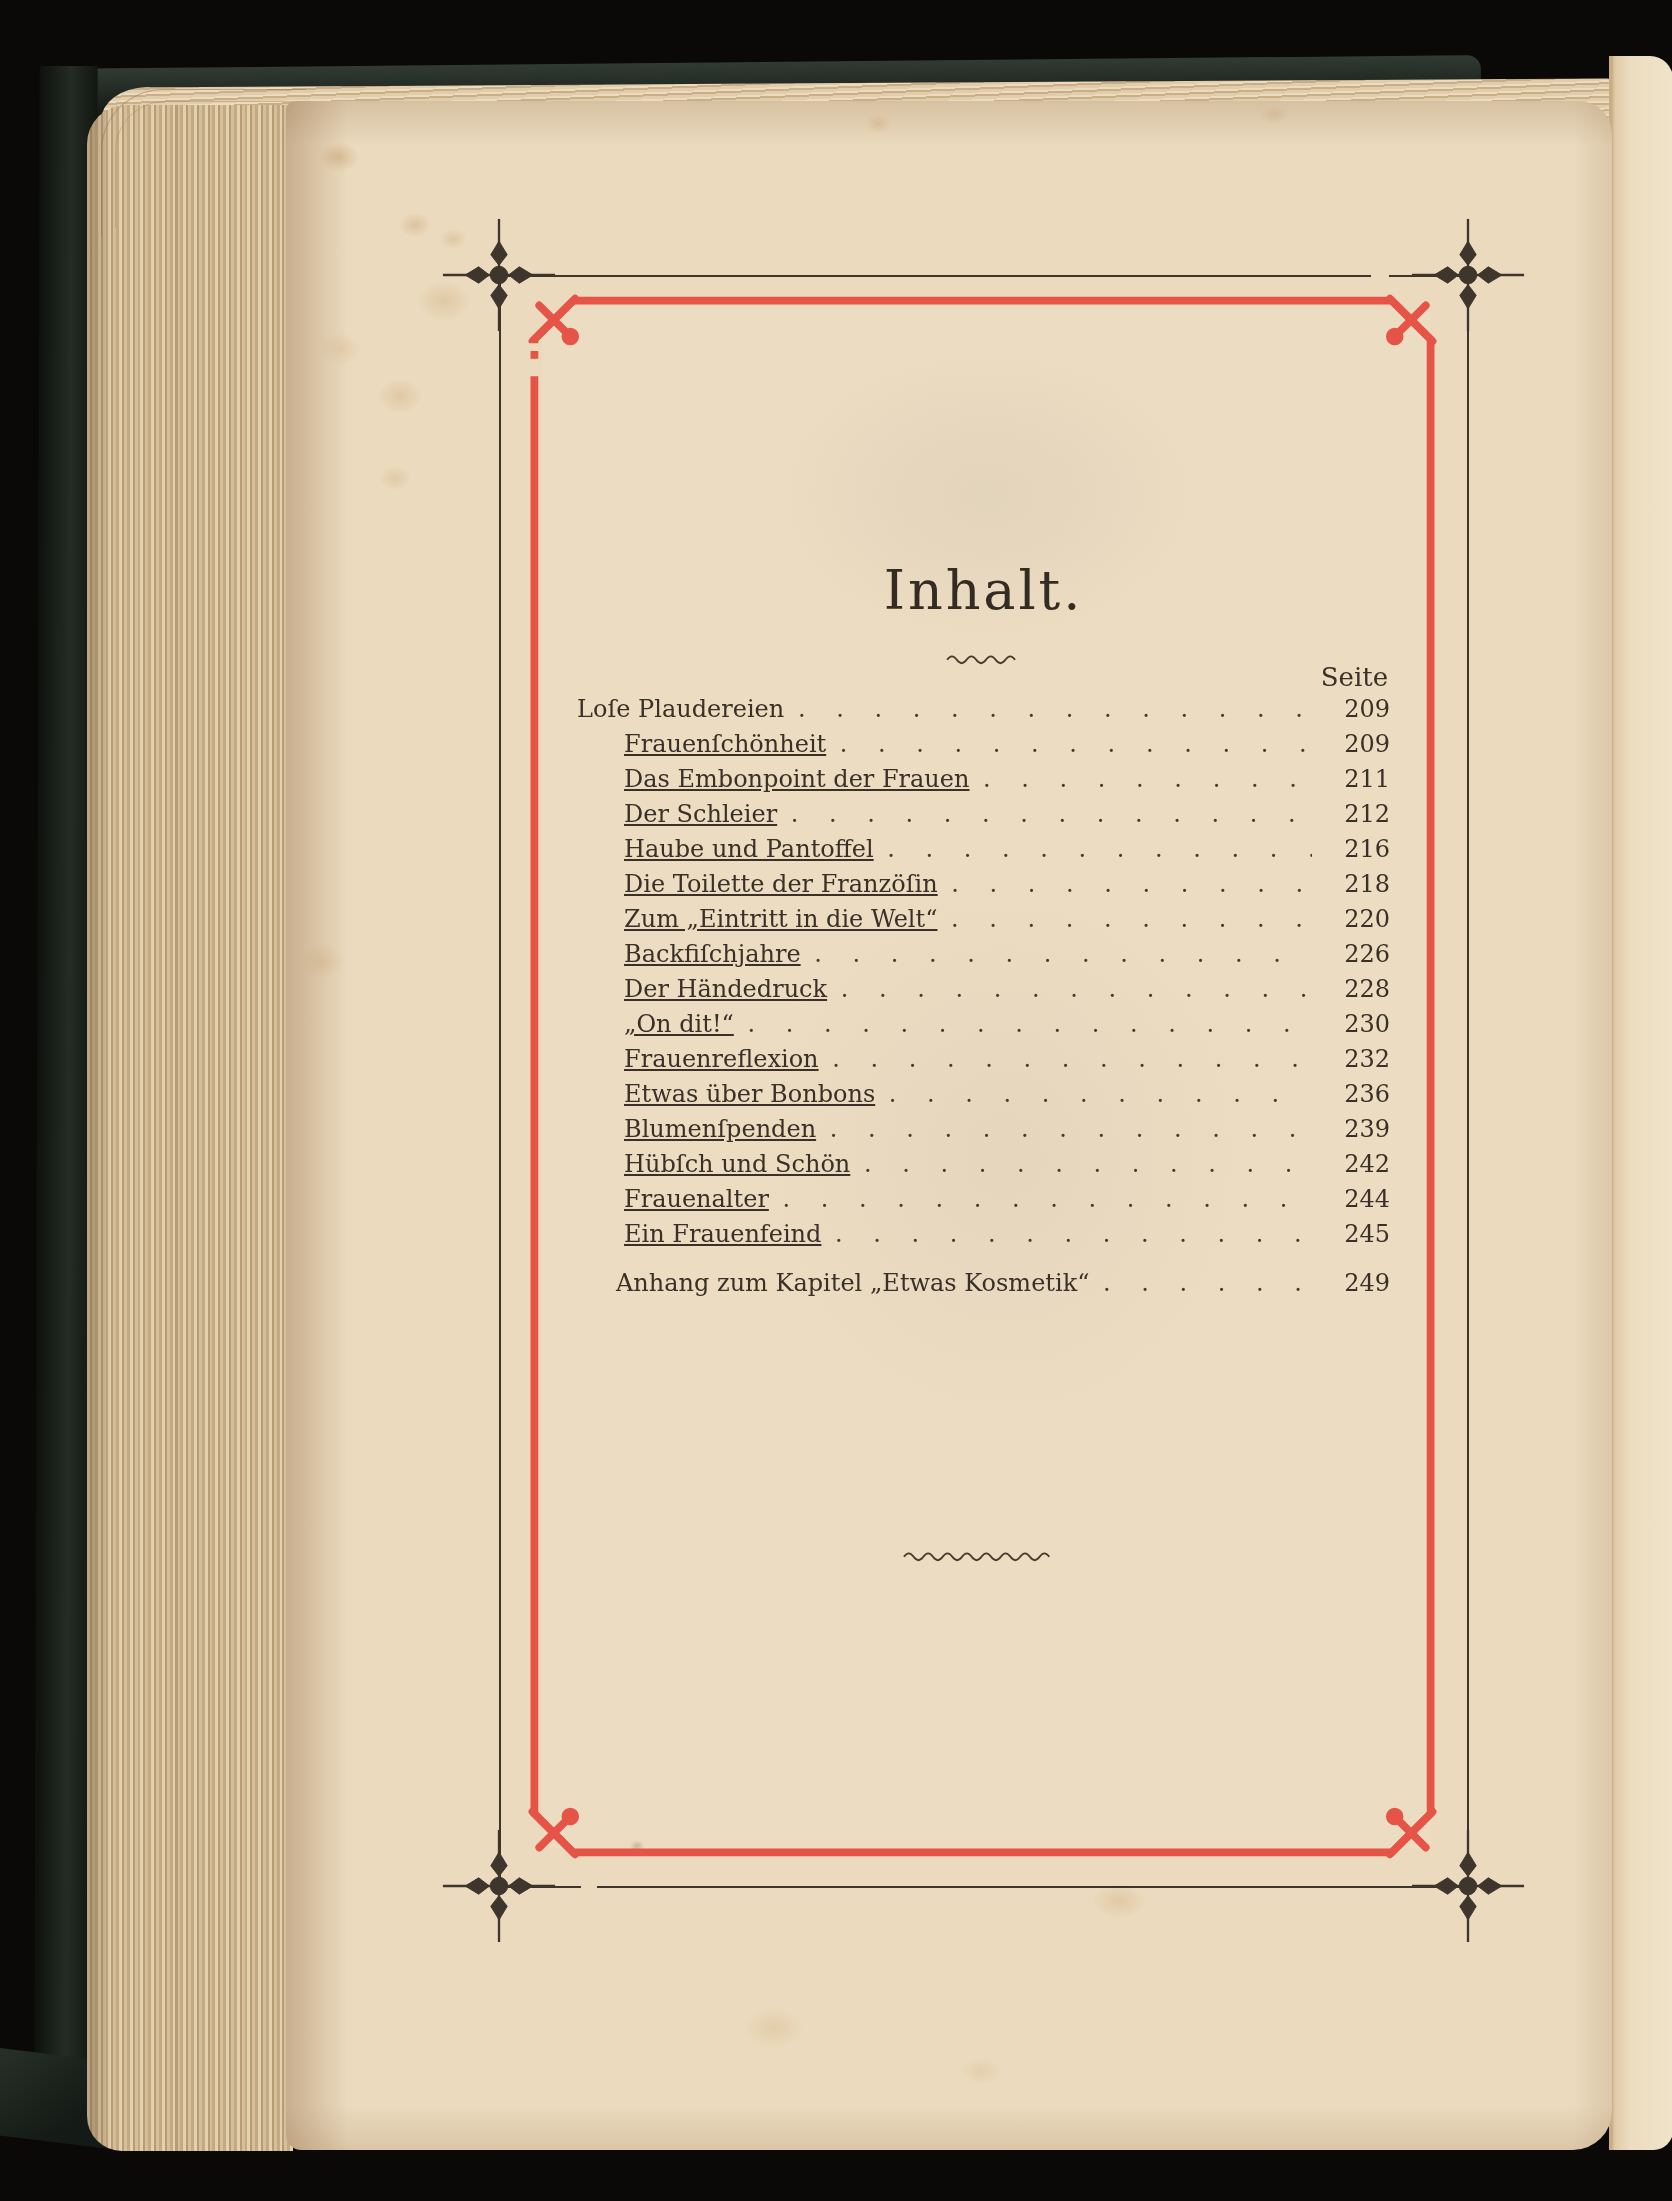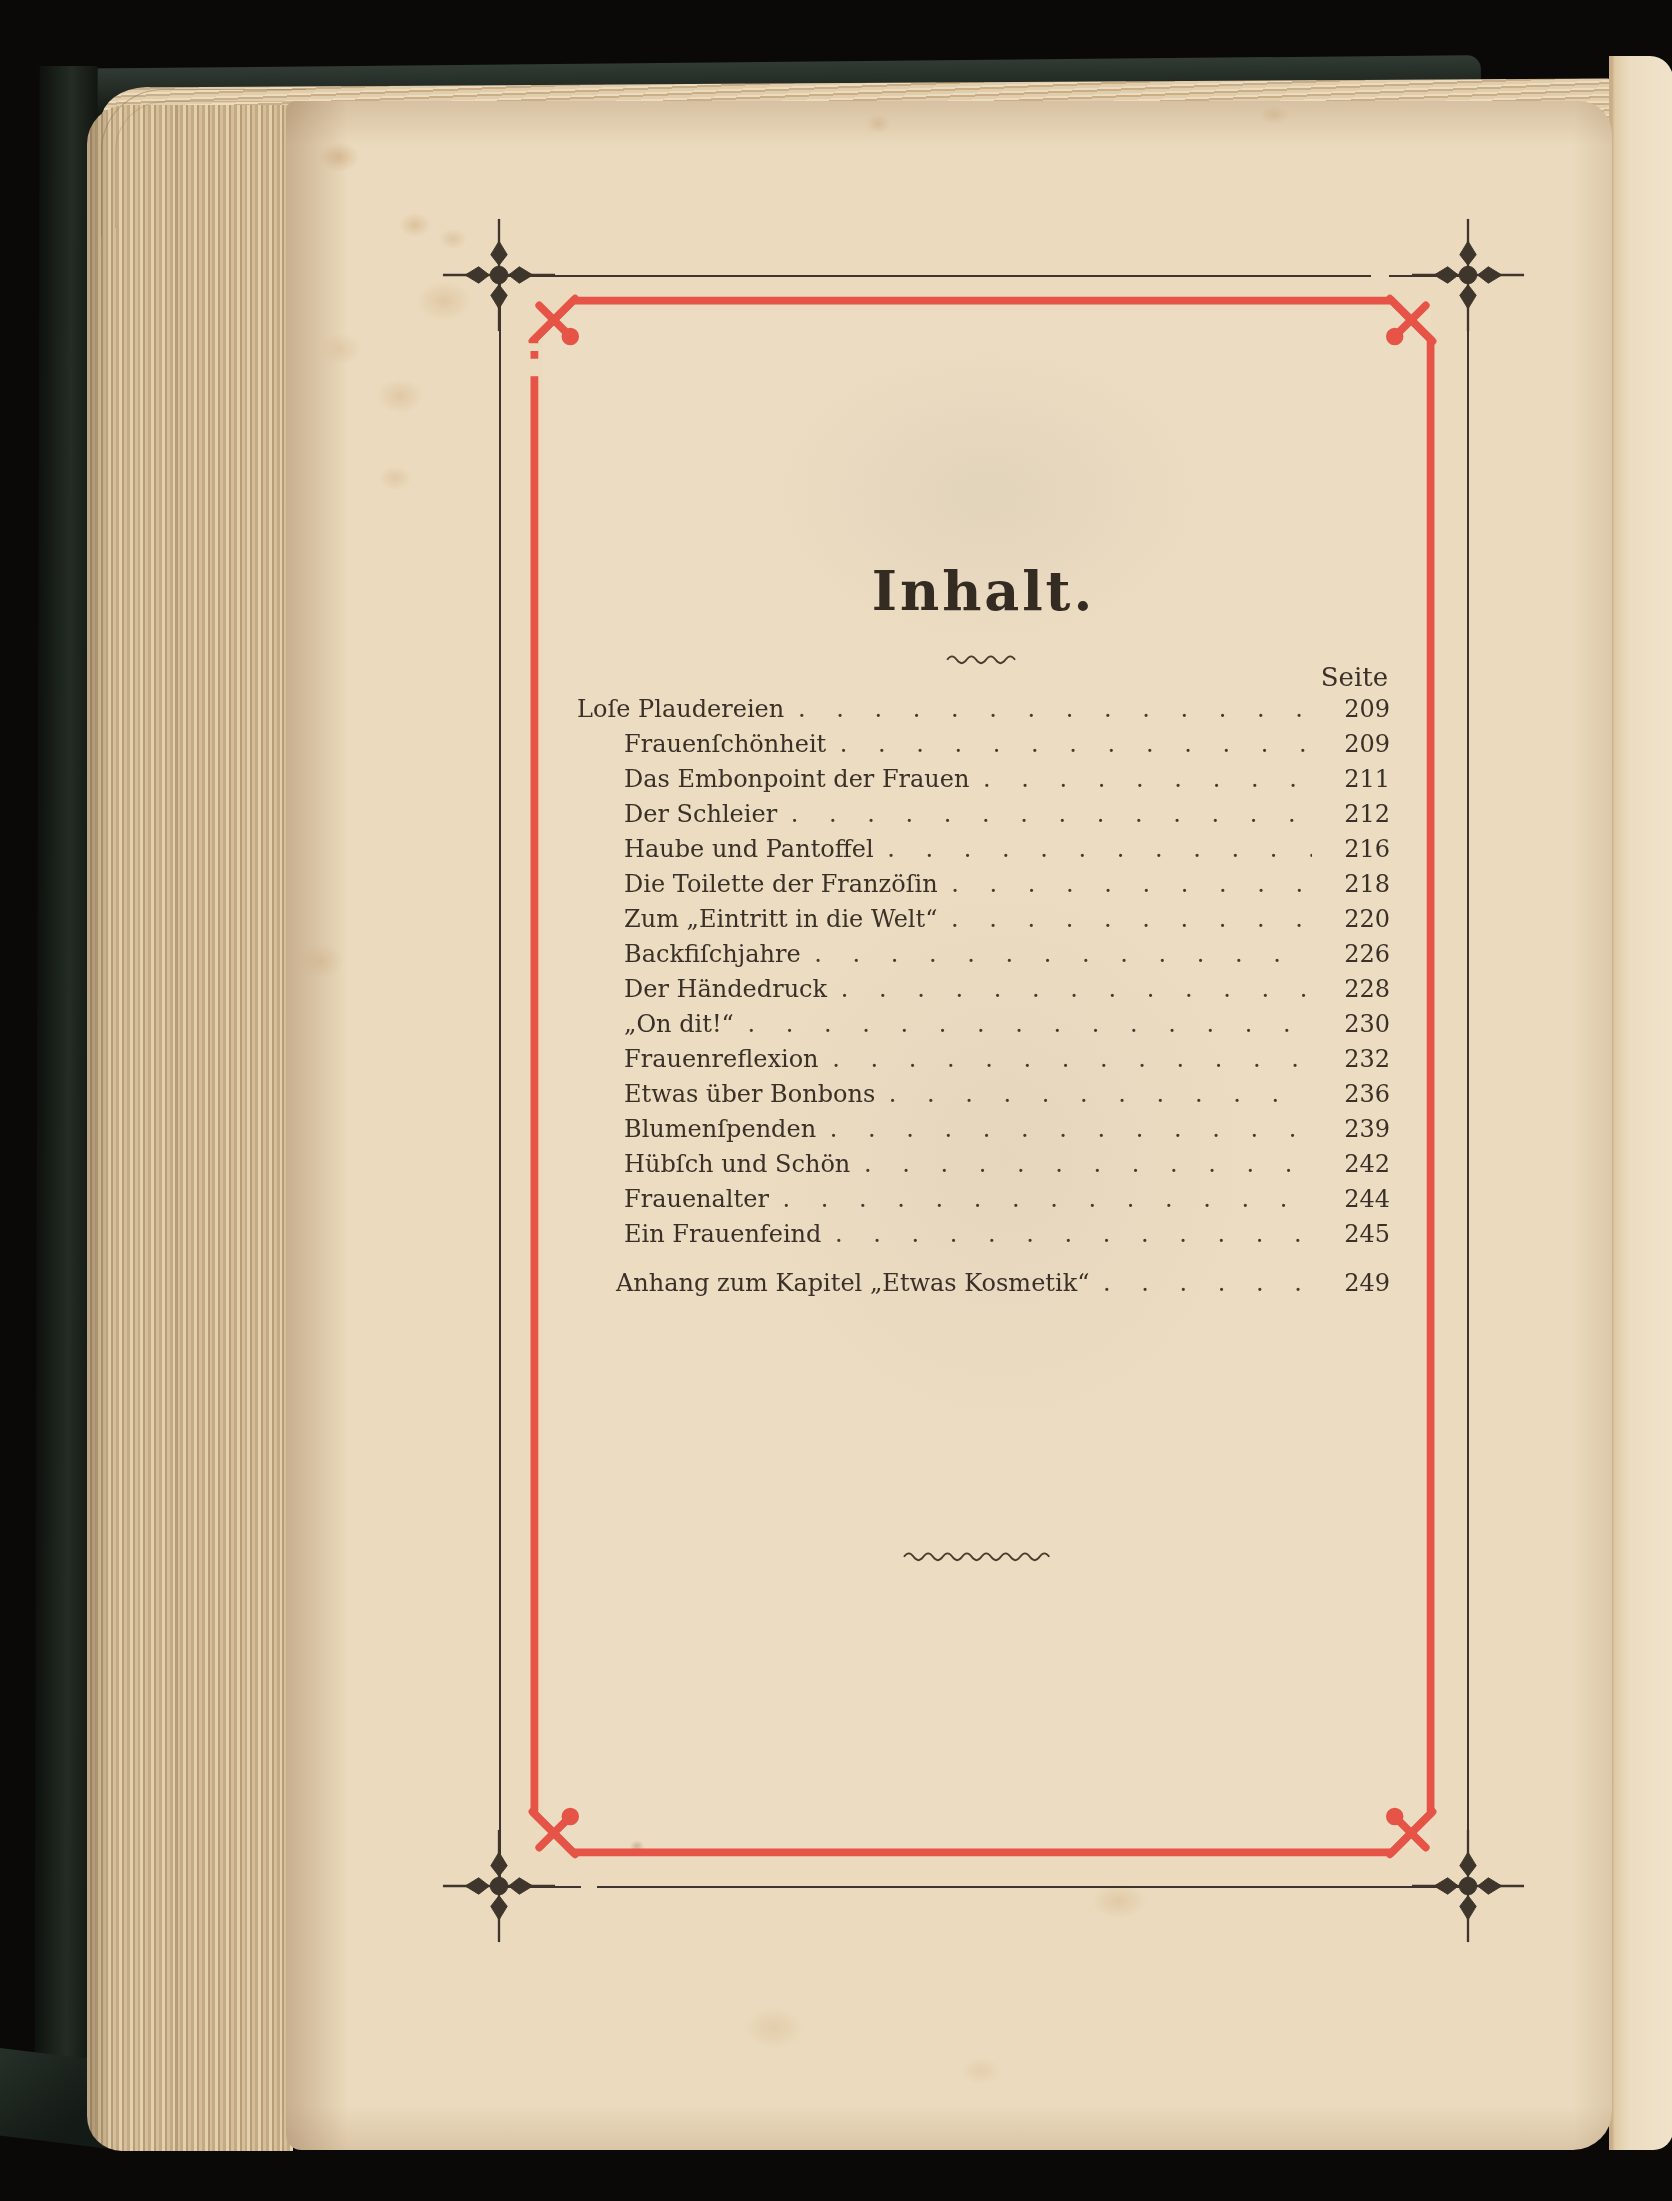--- a/index.html
+++ b/index.html
@@ -88,28 +88,28 @@
   
   .ghost{position:absolute;left:257px;top:209px;width:888px;height:1538px;
     background:
       radial-gradient(ellipse 311px 213px at 50% 12%, rgba(110,105,95,.07), rgba(110,105,95,0) 70%),
       radial-gradient(ellipse 369px 408px at 52% 55%, rgba(115,110,100,.05), rgba(115,110,100,0) 70%),
       rgba(240,232,214,.18);}
 
   
   .content{position:absolute;left:291px;top:0;width:813px;color:var(--ink);}
   .title{position:absolute;left:0;right:0;top:458px;margin:0;text-align:center;
-    font-size:54px;font-weight:bold;letter-spacing:2.9px;color:#342b22;}
+    font-size:54px;font-weight:normal;letter-spacing:2.9px;color:#342b22;}
   .divider{position:absolute;left:0;right:0;display:flex;justify-content:center;}
   .divider.d1{top:551px;}
   .toc{position:absolute;left:0;top:562px;width:813px;}
   .seite-row{text-align:right;font-size:26px;line-height:29px;padding-right:1.9px;}
   .toc-row{display:flex;align-items:center;font-size:24px;line-height:35px;height:35px;white-space:nowrap;}
   .toc-row .label{flex:0 0 auto;}
-  .toc-row.indent .label{padding-left:47px;}
+  .toc-row.indent .label{padding-left:47px;text-decoration:underline;}
   .toc-row .leader{flex:1 1 auto;overflow:hidden;margin:0 5.8px 0 13.6px;}
   .toc-row .leader::after{content:". . . . . . . . . . . . . . . . . . . . . . . . . . . . . . . .";
     word-spacing:23px;color:#453a2e;}
   .toc-row .pagenum{flex:0 0 72px;text-align:right;}
   .toc-row.appendix{margin-top:13.6px;margin-left:39px;}
   .divider2-wrap{position:absolute;left:616px;top:1448px;}
 
   .wavy{display:block;}
 </style>
 </head>

